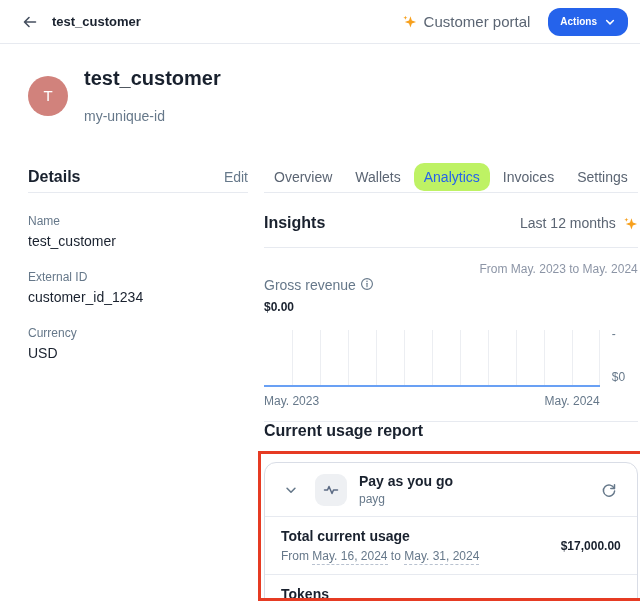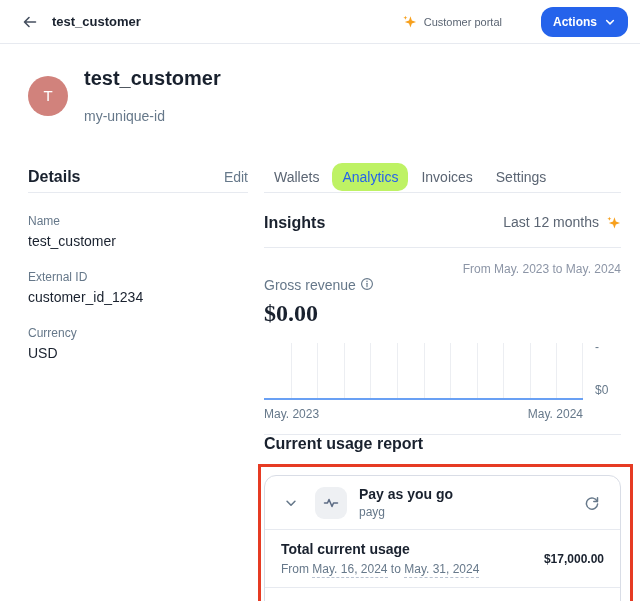--- a/index.html
+++ b/index.html
@@ -19,28 +19,28 @@
   .tb-left { display: flex; align-items: center; gap: 10px; }
   .icon-btn {
     background: none; border: none; width: 24px; height: 24px;
     display: flex; align-items: center; justify-content: center; cursor: pointer;
     border-radius: 8px; color: #454f5f;
   }
   .tb-title { font-size: 13px; font-weight: 700; }
   .tb-right { display: flex; align-items: center; gap: 18px; }
   .portal-link {
     display: flex; align-items: center; gap: 7px;
-    font-size: 11px; color: #5b6573; cursor: pointer; background: none; border: none;
+    font-size: 15px; color: #5b6573; cursor: pointer; background: none; border: none;
     font-family: inherit;
   }
   .actions-btn {
     display: flex; align-items: center; gap: 7px;
     background: #2563eb; color: #fff; border: none; cursor: pointer;
-    font-size: 12px; font-weight: 600; font-family: inherit;
-    padding: 8px 12px; border-radius: 12px; margin-left: 21px;
+    font-size: 10px; font-weight: 600; font-family: inherit;
+    padding: 8px 12px; border-radius: 12px;
   }
   
   .main { padding: 0 19px 0 28px; }
   .profile { margin-top: 23px; display: flex; align-items: center; gap: 16px; }
   .avatar {
     width: 40px; height: 40px; border-radius: 50%;
     background: #d1827c; color: #fff; font-size: 15px;
     display: flex; align-items: center; justify-content: center;
   }
   .profile-name { font-size: 20px; font-weight: 700; }
@@ -61,31 +61,31 @@
 
   
   .tabs { display: flex; align-items: center; gap: 3px; }
   .tab {
     font-size: 14px; color: #5b6573; padding: 6px 10px; border-radius: 10px;
     background: none; border: none; cursor: pointer; font-family: inherit;
   }
   .tab.active { background: #bef264; color: #2563eb; font-weight: 500; }
 
   
-  .insights-head { margin-top: 21px; display: flex; align-items: flex-start; justify-content: space-between; gap: 40px; }
+  .insights-head { margin-top: 21px; display: flex; align-items: center; justify-content: space-between; gap: 40px; }
   .period-btn {
     display: flex; align-items: center; gap: 7px; font-size: 14px; color: #5b6573;
     background: none; border: none; cursor: pointer; font-family: inherit;
   }
   .insights-head + .divider { margin-top: 15px; }
 
   .metric-head { margin-top: 14px; display: flex; align-items: flex-start; justify-content: space-between; }
   .metric-label { display: flex; align-items: flex-start; gap: 4px; font-size: 14px; color: #66788a; margin-top: 15px; }
   .metric-period { font-size: 12px; color: #8c95a6; }
-  .metric-value { margin-top: 7px; font-size: 24px; font-weight: 700; font-family: Liberation Serif, serif; }
+  .metric-value { margin-top: 7px; font-size: 12px; font-weight: 700; }
 
   
   .chart-row { margin-top: 16px; display: flex; }
   .chart-area { position: relative; flex: 1; height: 57px; }
   .gridline { position: absolute; top: 0; bottom: 0; width: 1px; background: #eceef2; }
   .baseline { position: absolute; left: 0; right: 0; bottom: 0; height: 2px; background: #69a0f4; }
   .y-labels { position: relative; width: 38px; }
   .y-tick { position: absolute; left: 12px; font-size: 12px; color: #66788a; }
   .y-tick.top { top: -3px; }
   .y-tick.bottom { bottom: 3px; }
@@ -186,20 +186,21 @@
       </div>
       <div class="field">
         <div class="field-label">Currency</div>
         <div class="field-value">USD</div>
       </div>
     </div>
 
     <div>
       <div class="col-head">
         <div class="tabs">
+          <button class="tab">Overview</button>
           <button class="tab">Wallets</button>
           <button class="tab active">Analytics</button>
           <button class="tab">Invoices</button>
           <button class="tab">Settings</button>
         </div>
       </div>
       <div class="divider"></div>
 
       <div class="insights-head">
         <span class="section-title">Insights</span>

